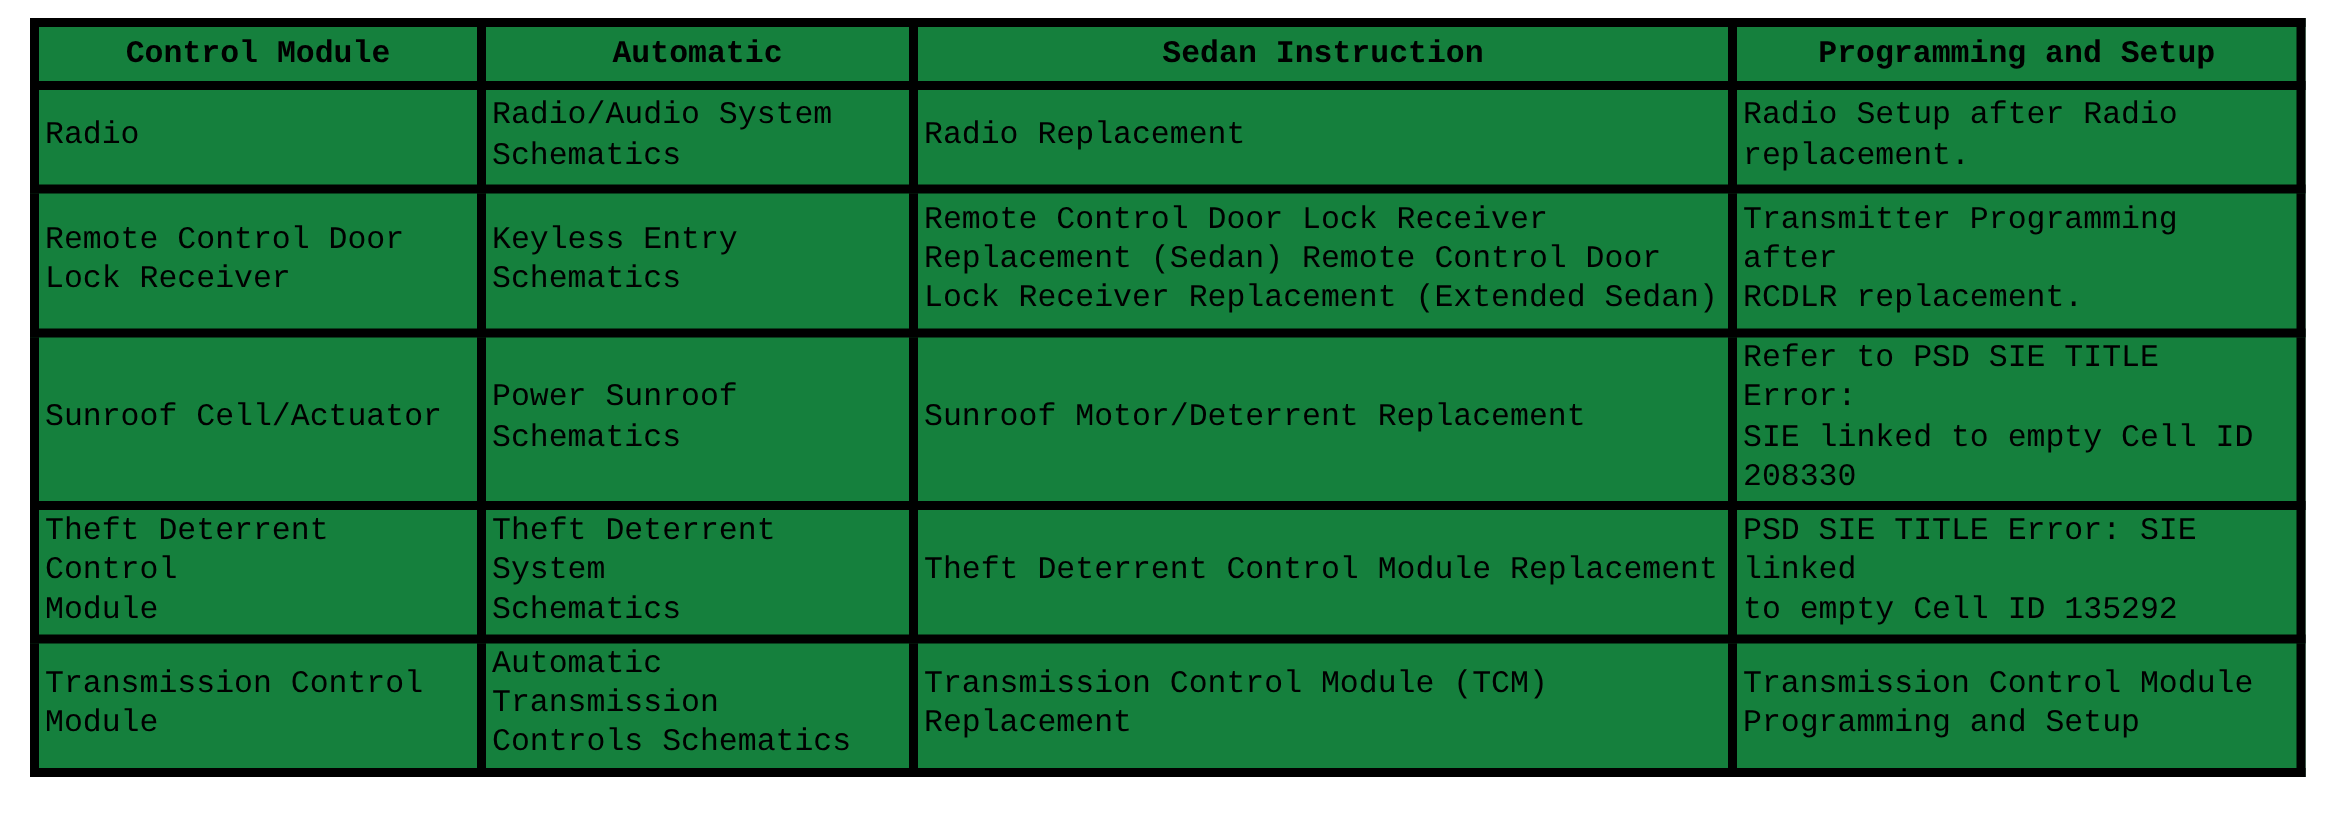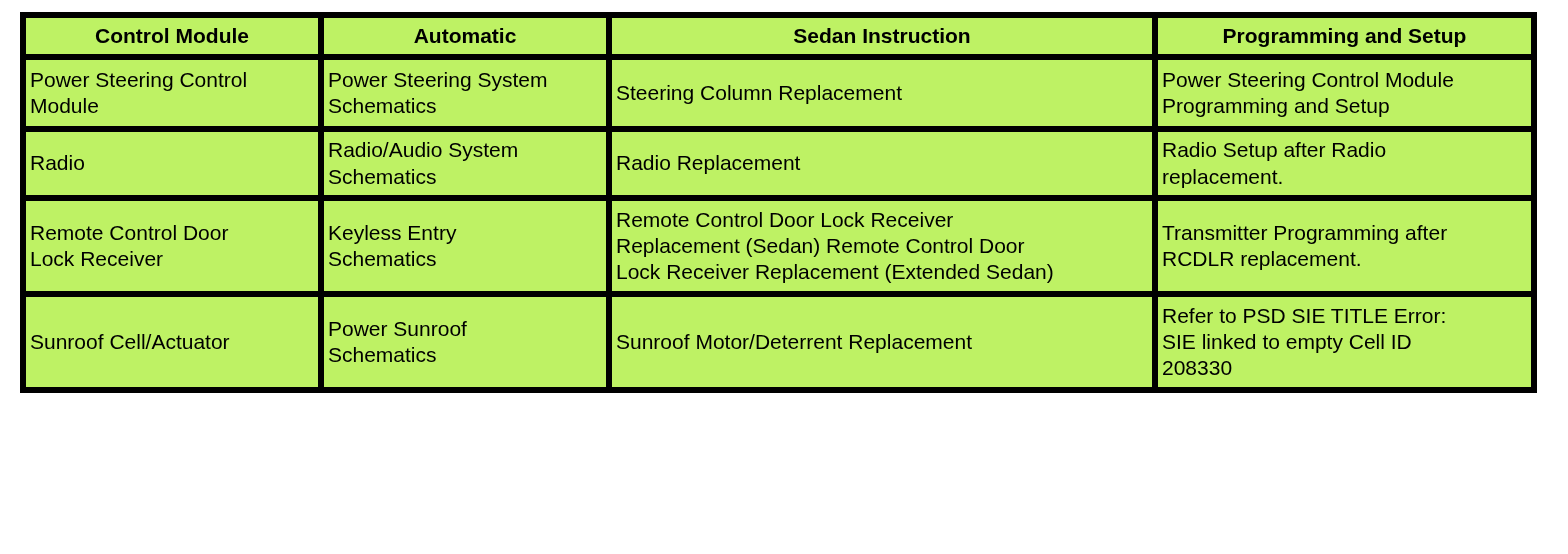--- a/index.html
+++ b/index.html
@@ -12,21 +12,22 @@
     width: 1568px;
     height: 554px;
     background: #ffffff;
     box-sizing: border-box;
     padding: 12px 20px;
   }
   table.grid {
     border-collapse: collapse;
     table-layout: fixed;
     width: 1511px;
-    background: #bef264;
+    background: #15803d;
+    font-family: Liberation Mono, monospace;
   }
   table.grid col.c1 { width: 298px; }
   table.grid col.c2 { width: 288px; }
   table.grid col.c3 { width: 546px; }
   table.grid col.c4 { width: 379px; }
   table.grid th, table.grid td {
     border: 6px solid #000000;
     color: #000000;
     padding: 2px 4px;
     box-sizing: border-box;
@@ -68,29 +69,20 @@
     </colgroup>
     <thead>
       <tr>
         <th>Control Module</th>
         <th>Automatic</th>
         <th>Sedan Instruction</th>
         <th>Programming and Setup</th>
       </tr>
     </thead>
     <tbody>
-      <tr class="r1">
-        <td>Power Steering Control
-Module</td>
-        <td>Power Steering System
-Schematics</td>
-        <td>Steering Column Replacement</td>
-        <td>Power Steering Control Module
-Programming and Setup</td>
-      </tr>
       <tr class="r2">
         <td>Radio</td>
         <td>Radio/Audio System
 Schematics</td>
         <td>Radio Replacement</td>
         <td>Radio Setup after Radio
 replacement.</td>
       </tr>
       <tr class="r3">
         <td>Remote Control Door
@@ -105,15 +97,34 @@
       </tr>
       <tr class="r4">
         <td>Sunroof Cell/Actuator</td>
         <td>Power Sunroof
 Schematics</td>
         <td>Sunroof Motor/Deterrent Replacement</td>
         <td>Refer to PSD SIE TITLE Error:
 SIE linked to empty Cell ID
 208330</td>
       </tr>
+      <tr class="r5">
+        <td>Theft Deterrent Control
+Module</td>
+        <td>Theft Deterrent System
+Schematics</td>
+        <td>Theft Deterrent Control Module Replacement</td>
+        <td>PSD SIE TITLE Error: SIE linked
+to empty Cell ID 135292</td>
+      </tr>
+      <tr class="r6">
+        <td>Transmission Control
+Module</td>
+        <td>Automatic Transmission
+Controls Schematics</td>
+        <td>Transmission Control Module (TCM)
+Replacement</td>
+        <td>Transmission Control Module
+Programming and Setup</td>
+      </tr>
     </tbody>
   </table>
 </div>
 
 </body></html>

